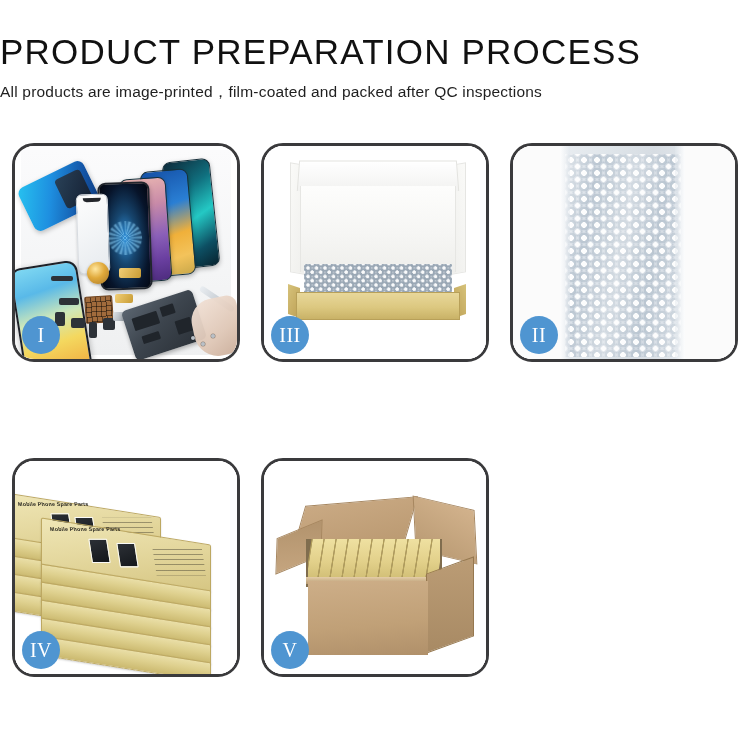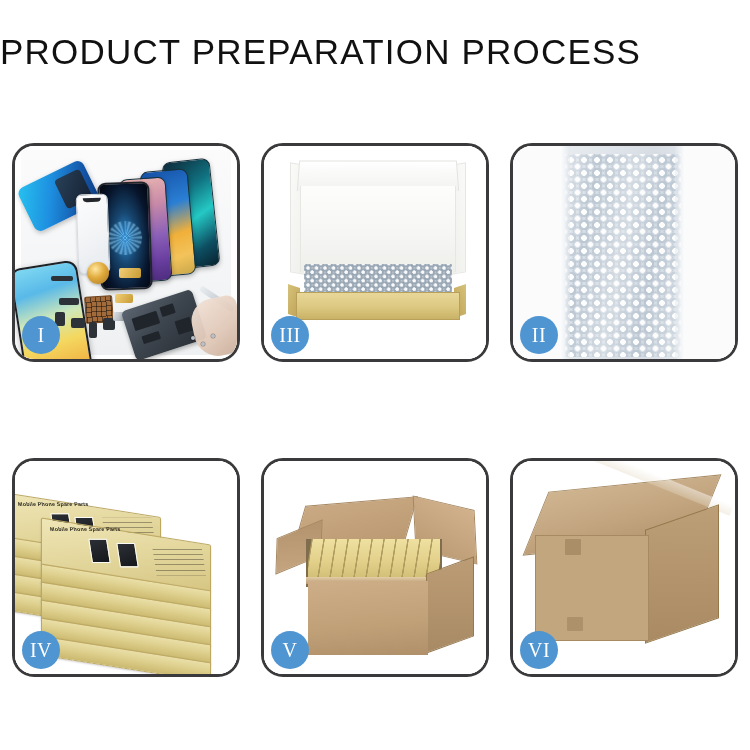--- a/index.html
+++ b/index.html
@@ -544,20 +544,21 @@
     width: 16px; height: 14px;
     background: rgba(140,114,78,.40);
     border-radius: 1px;
   }
 </style>
 </head>
 <body>
 
 <div class="header">
   <h1 class="title">PRODUCT PREPARATION PROCESS</h1>
+  <p class="subtitle">All products are image-printed，film-coated and packed after QC inspections</p>
 </div>
 
 <div class="grid">
 
   <div class="panel">
     <div class="stage">
       <div class="p1-bg"></div>
 
       <div class="adhesive"></div>
 
@@ -683,26 +684,14 @@
         <span style="left:108px;"></span>
           <span style="left:120px;"></span>
       </div>
       <div class="c5-rim"></div>
       <div class="c5-side"></div>
       <div class="c5-front"></div>
       <div class="badge">V</div>
     </div>
   </div>
 
-  <div class="panel">
-    <div class="stage">
-      <div class="p6-bg"></div>
-      <div class="c6-top"></div>
-      <div class="c6-tape"></div>
-      <div class="c6-side"></div>
-      <div class="c6-front"></div>
-      <div class="c6-tab1"></div>
-      <div class="c6-tab2"></div>
-      <div class="badge">VI</div>
-    </div>
-  </div>
 
 </div>
 
 </body></html>

